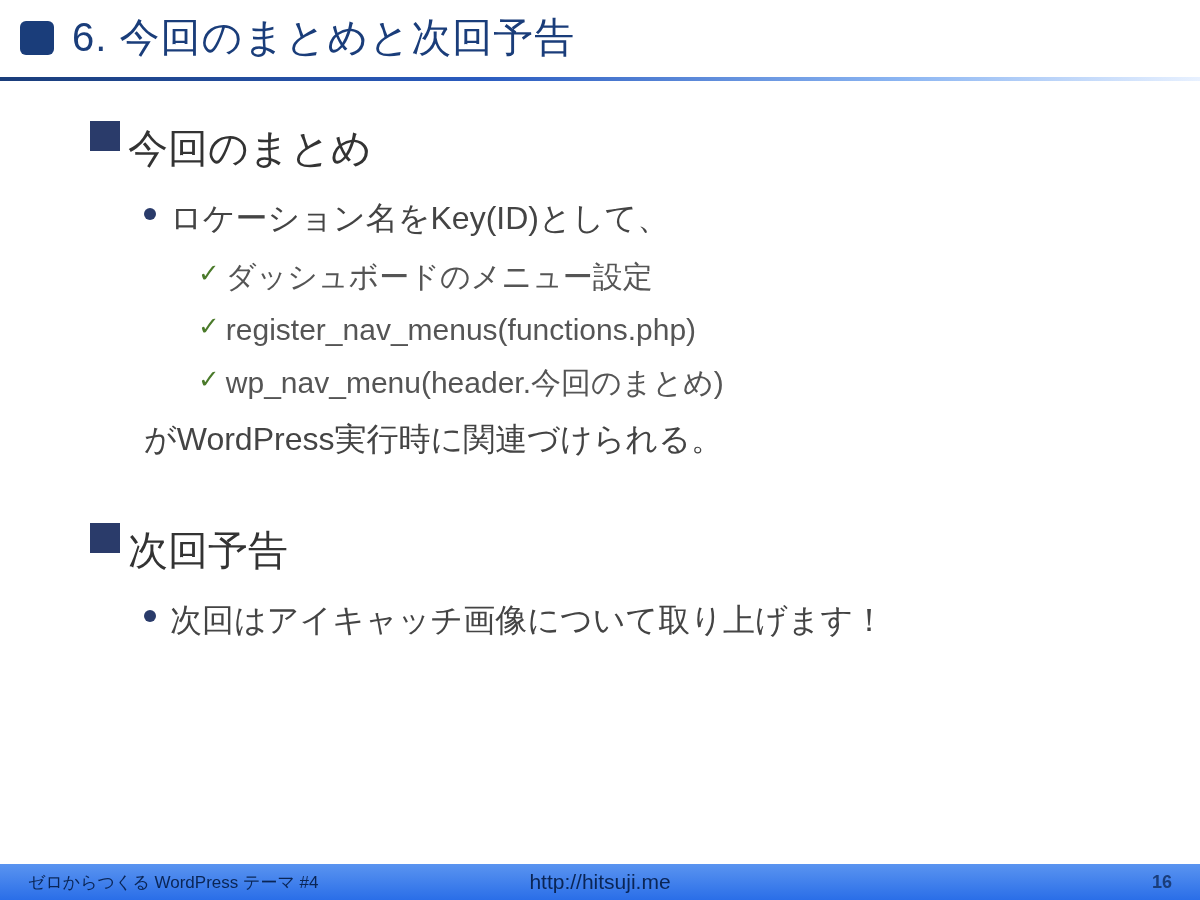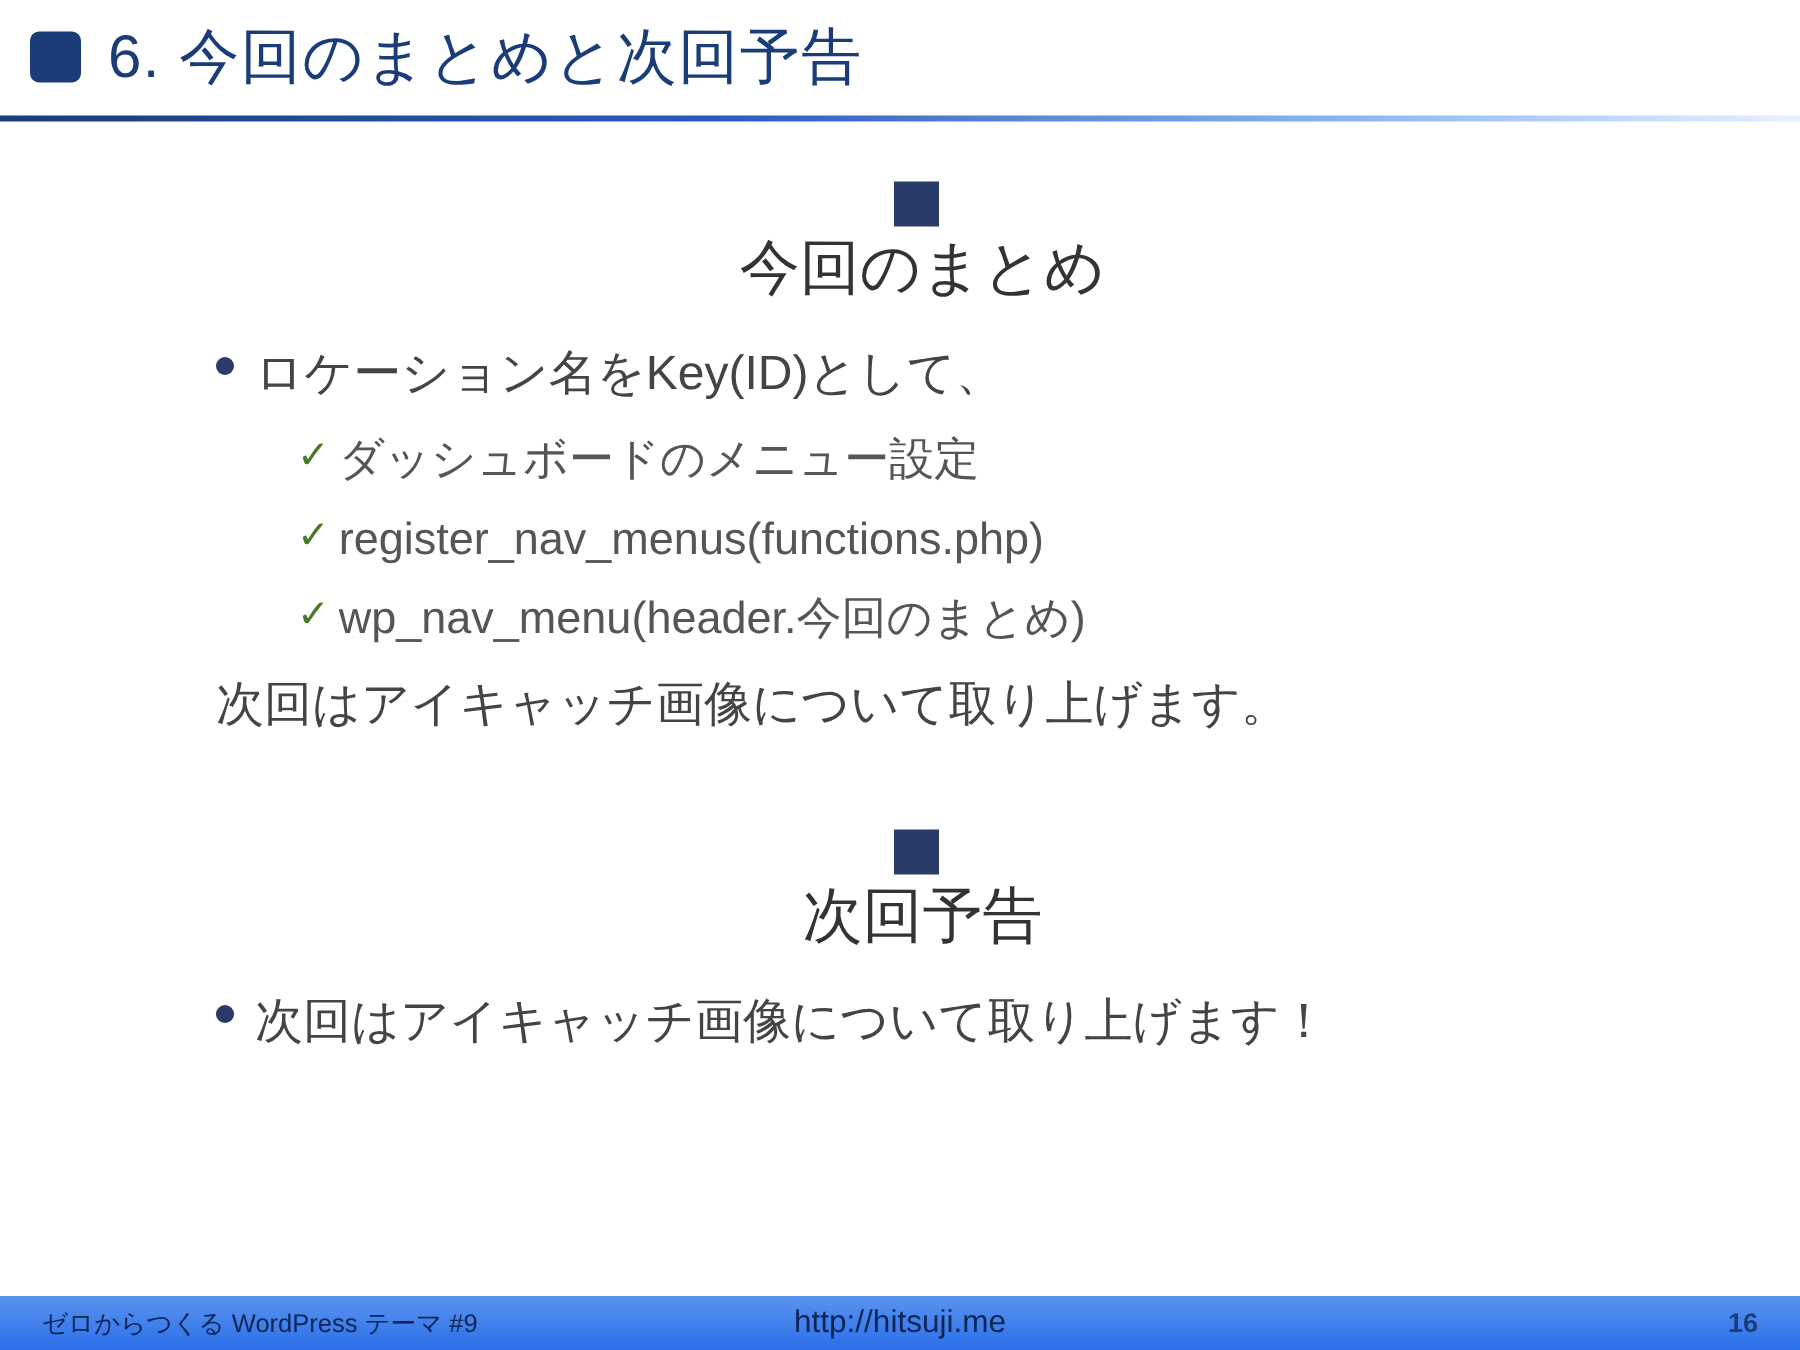--- a/index.html
+++ b/index.html
@@ -33,23 +33,21 @@
     .header-line {
       height: 4px;
       background: linear-gradient(to right, #1a3d7a 0%, #2a5bbf 40%, #8bb5f2 75%, #e8f1ff 100%);
       margin: 12px 0 0 0;
     }
     .content {
       padding: 40px 60px 0 90px;
     }
     .section-heading {
       display: flex;
-      align-items: center;
       margin-bottom: 18px;
-      flex-direction: column;
     }
     .section-square {
       width: 30px;
       height: 30px;
       background: #2a3b6a;
       margin-right: 8px;
       flex-shrink: 0;
     }
     .section-title {
       font-size: 40px;
@@ -159,34 +157,34 @@
     <div class="check-item">
       <div class="check-mark">✓</div>
       <div class="check-text">register_nav_menus(functions.php)</div>
     </div>
     <div class="check-item">
       <div class="check-mark">✓</div>
       <div class="check-text">wp_nav_menu(header.今回のまとめ)</div>
     </div>
   </div>
 
-  <div class="tail-text">次回はアイキャッチ画像について取り上げます。</div>
+  <div class="tail-text">がWordPress実行時に関連づけられる。</div>
 
   <div class="section2">
     <div class="section-heading">
       <div class="section-square"></div>
       <div class="section-title">次回予告</div>
     </div>
     <div class="bullet-list">
       <div class="bullet-item">
         <div class="bullet-dot"></div>
         <div class="bullet-text">次回はアイキャッチ画像について取り上げます！</div>
       </div>
     </div>
   </div>
 
 </div>
 
 <div class="footer">
-  <div class="footer-left">ゼロからつくる WordPress テーマ #9</div>
+  <div class="footer-left">ゼロからつくる WordPress テーマ #4</div>
   <div class="footer-center">http://hitsuji.me</div>
   <div class="footer-right">16</div>
 </div>
 
 </body></html>

